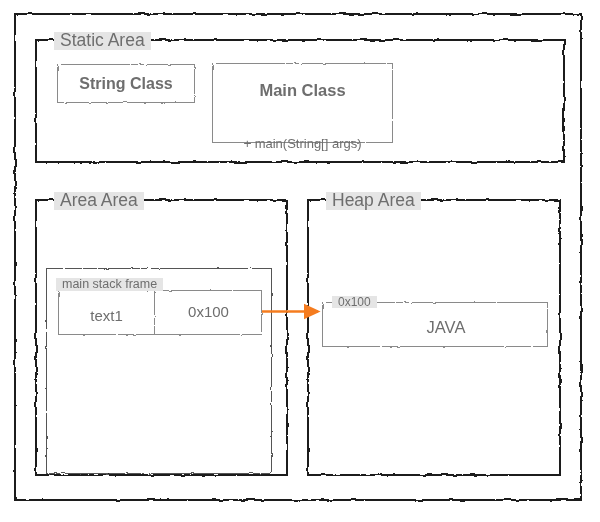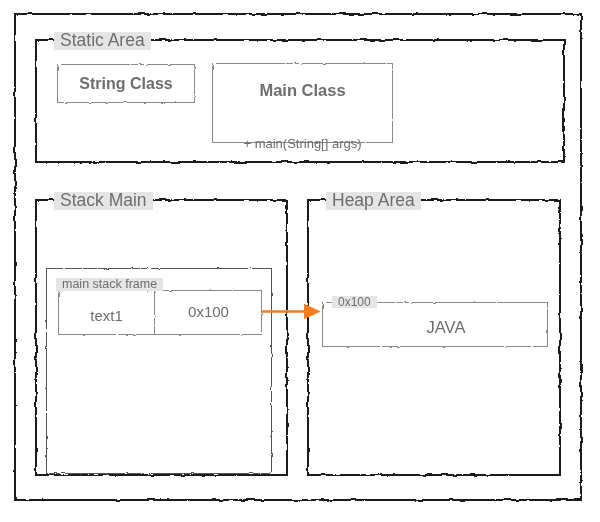--- a/index.html
+++ b/index.html
@@ -103,21 +103,21 @@
   <div class="box-label label-lg" style="left:54px; top:32px;">Static Area</div>
 
   <div class="box sketch-light" style="left:57px; top:64px; width:138px; height:39px;"></div>
   <div class="cell-text t-strclass" style="left:57px; top:64px; width:138px; height:39px;border-radius:17px;">String Class</div>
 
   <div class="box sketch-light" style="left:212px; top:63px; width:181px; height:80px;"></div>
   <div class="cell-text t-mainclass-title" style="left:212px; top:79px; width:181px; height:22px;">Main Class</div>
   <div class="cell-text t-mainclass-sig" style="left:212px; top:102px; width:181px; height:18px;margin-top:33px;">+ main(String[] args)</div>
 
   <div class="box sketch-dark" style="left:35px; top:199px; width:253px; height:277px;"></div>
-  <div class="box-label label-lg" style="left:54px; top:192px;">Stack Main</div>
+  <div class="box-label label-lg" style="left:54px; top:192px;">Area Area</div>
 
   <div class="box sketch-mid" style="left:46px; top:268px; width:226px; height:206px;"></div>
   <div class="box-label label-sm" style="left:56px; top:262px;margin-top:16px;">main stack frame</div>
 
   <div class="box sketch-light" style="left:58px; top:290px; width:204px; height:45px;"></div>
   <div class="box sketch-light" style="left:58px; top:290px; width:97px; height:45px;"></div>
   <div class="cell-text t-stackcell" style="left:58px; top:290px; width:97px; height:53px;">text1</div>
   <div class="cell-text t-stackcell" style="left:155px; top:290px; width:107px; height:45px;">0x100</div>
 
   <div class="box sketch-dark" style="left:307px; top:199px; width:254px; height:277px;"></div>

